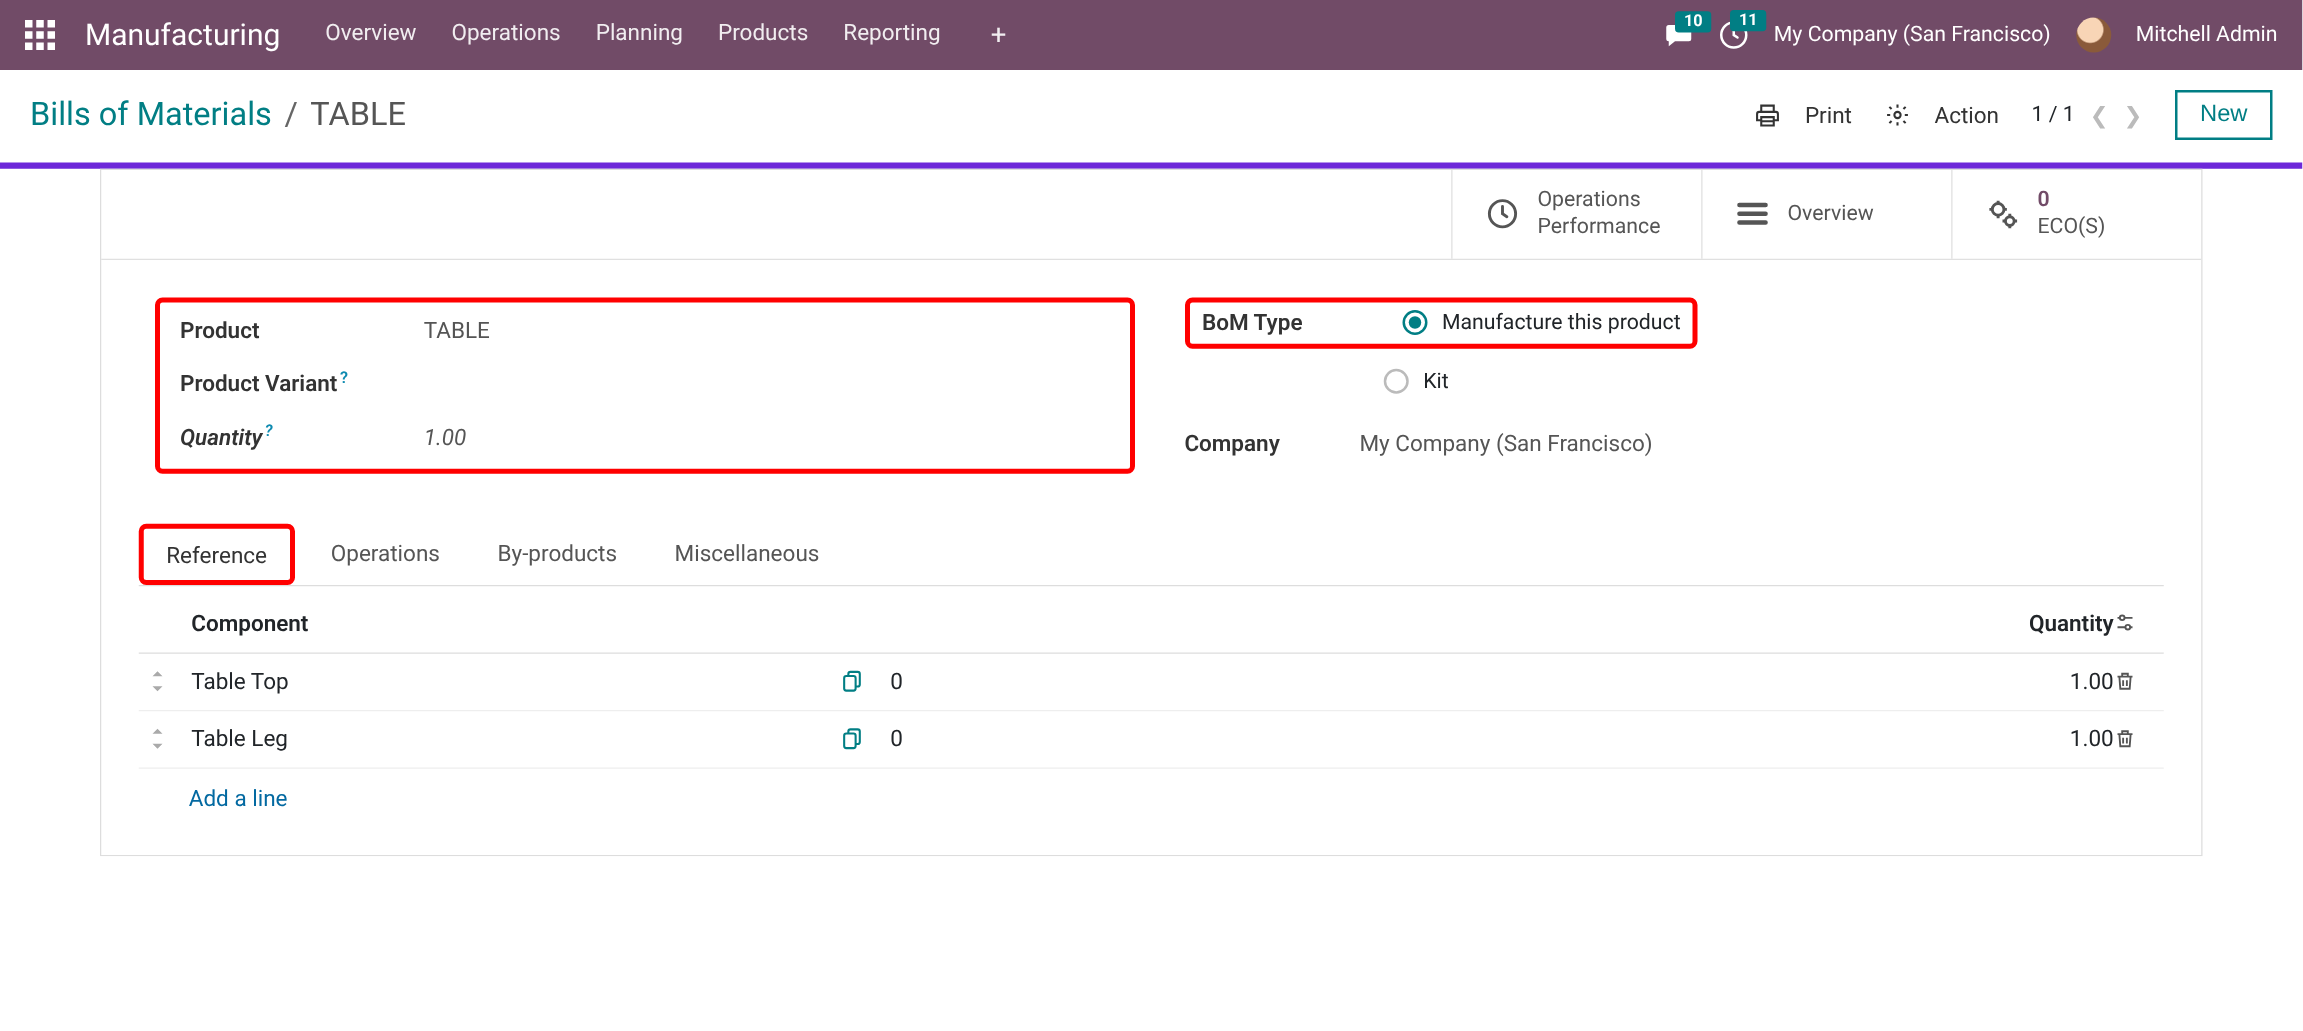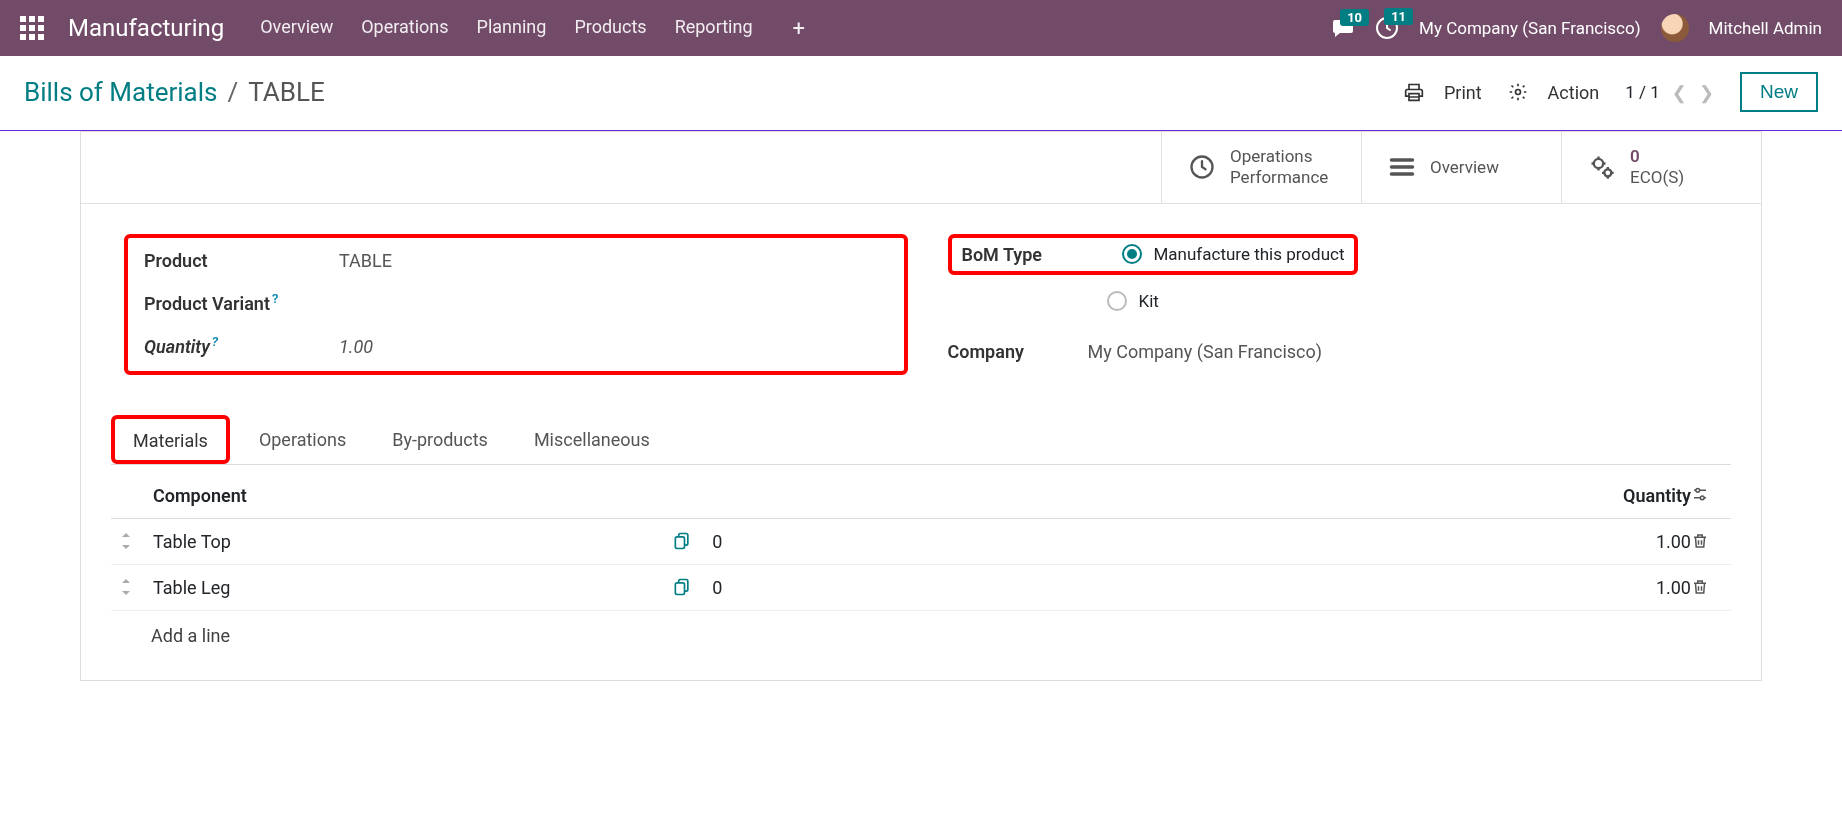--- a/index.html
+++ b/index.html
@@ -13,21 +13,21 @@
 .nav-links { display: flex; gap: 28px; }
 .nav-link { color: rgba(255,255,255,0.9); cursor: pointer; font-size: 18px; }
 .nav-plus { font-size: 22px; margin-left: 12px; cursor: pointer; }
 .topnav-right { margin-left: auto; display: flex; align-items: center; gap: 20px; }
 .icon-badge { position: relative; cursor: pointer; }
 .badge { position: absolute; top: -8px; right: -14px; background: #017E84; color: #fff; font-size: 13px; font-weight: bold; padding: 1px 7px; border-radius: 3px; }
 .company-name { font-size: 17px; }
 .avatar { width: 28px; height: 28px; border-radius: 50%; background: radial-gradient(circle at 40% 35%, #f8d5b6 40%, #8a5a3a 45%); }
 
 
-.subbar { display: flex; align-items: center; padding: 16px 24px 18px; border-bottom: 1px solid #6d28d9; }
+.subbar { display: flex; align-items: center; padding: 16px 24px 18px; border-bottom: 5px solid #6d28d9; }
 .breadcrumb { font-size: 26px; color: #017E84; display: flex; align-items: center; }
 .breadcrumb .sep { color: #666; margin: 0 10px; }
 .breadcrumb-current { color: #555; }
 .subbar-right { margin-left: auto; display: flex; align-items: center; gap: 26px; }
 .action-btn { display: flex; align-items: center; gap: 20px; cursor: pointer; font-size: 18px; color: #333; }
 .pager { display: flex; align-items: center; gap: 12px; font-size: 17px; }
 .pager-arrow { color: #bbb; cursor: pointer; font-size: 18px; }
 .new-btn { border: 2px solid #017E84; color: #017E84; background: #fff; padding: 7px 18px; font-size: 19px; font-weight: 500; cursor: pointer; }
 
 
@@ -70,21 +70,21 @@
 .col-name { flex: 1; }
 .col-copy { width: 40px; text-align: center; }
 .col-zero { width: 60px; }
 .col-spacer { flex: 1.5; }
 .col-qty { width: 140px; text-align: right; }
 .col-filter { width: 32px; text-align: right; }
 .comp-row { display: flex; align-items: center; padding: 12px 8px; border-bottom: 1px solid #eee; font-size: 18px; }
 .sort-handle { color: #aaa; cursor: grab; }
 .copy-icon { color: #017E84; cursor: pointer; }
 .trash-icon { color: #666; cursor: pointer; }
-.add-line { color: #404040; cursor: pointer; padding: 14px 40px; font-size: 18px; }
+.add-line { color: #0369a1; cursor: pointer; padding: 14px 40px; font-size: 18px; }
 .filter-icon { color: #666; }
 
 svg { display: block; }
 </style>
 </head>
 <body>
 
 <div class="topnav">
   <div class="apps-grid">
     <span></span>
@@ -231,21 +231,21 @@
             <div class="field-label" style="width:140px;">Company</div>
             <div class="field-value">My Company (San Francisco)</div>
           </div>
         </div>
       </div>
     </div>
 
     <div class="tabs-wrap">
       <div class="tabs">
         <div class="tab-redbox">
-          <div class="tab active" style="padding:6px 8px;border:none;">Materials</div>
+          <div class="tab active" style="padding:6px 8px;border:none;">Reference</div>
         </div>
         <div class="tab">Operations</div>
         <div class="tab">By-products</div>
         <div class="tab">Miscellaneous</div>
       </div>
 
       <div class="comp-table">
         <div class="comp-header">
           <div class="col-handle"></div>
           <div class="col-name">Component</div>

